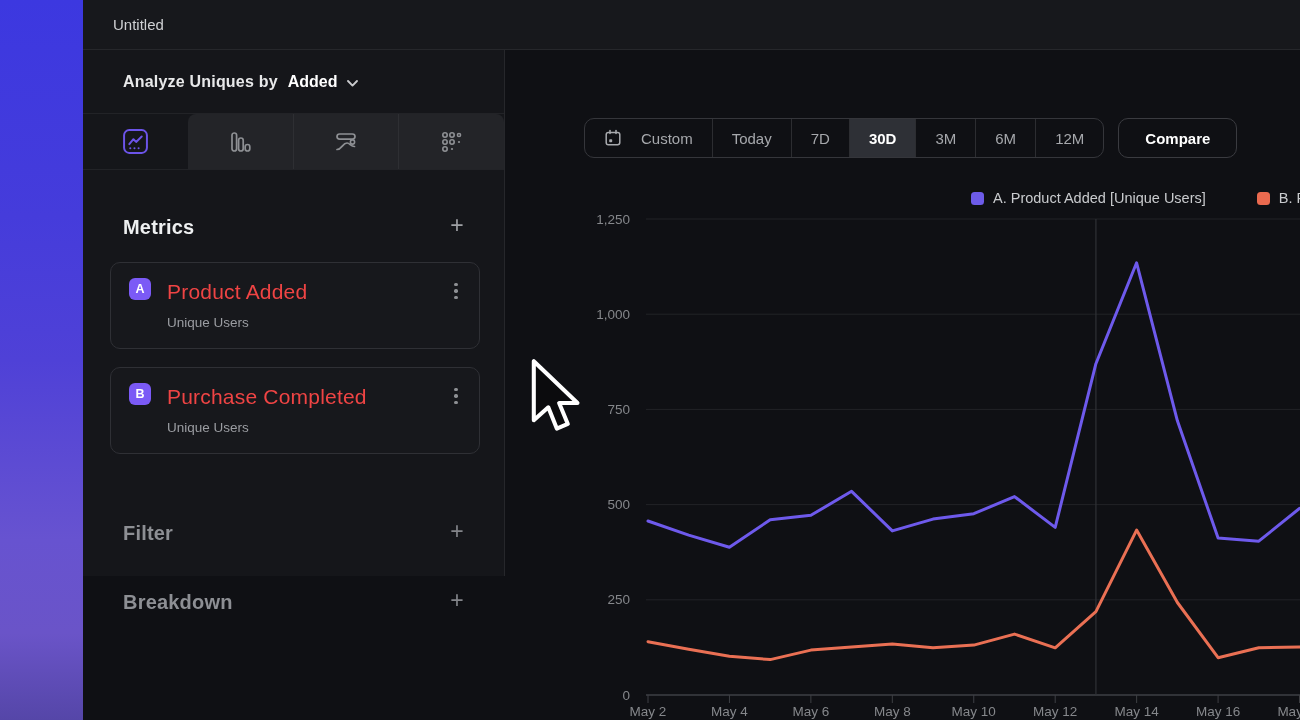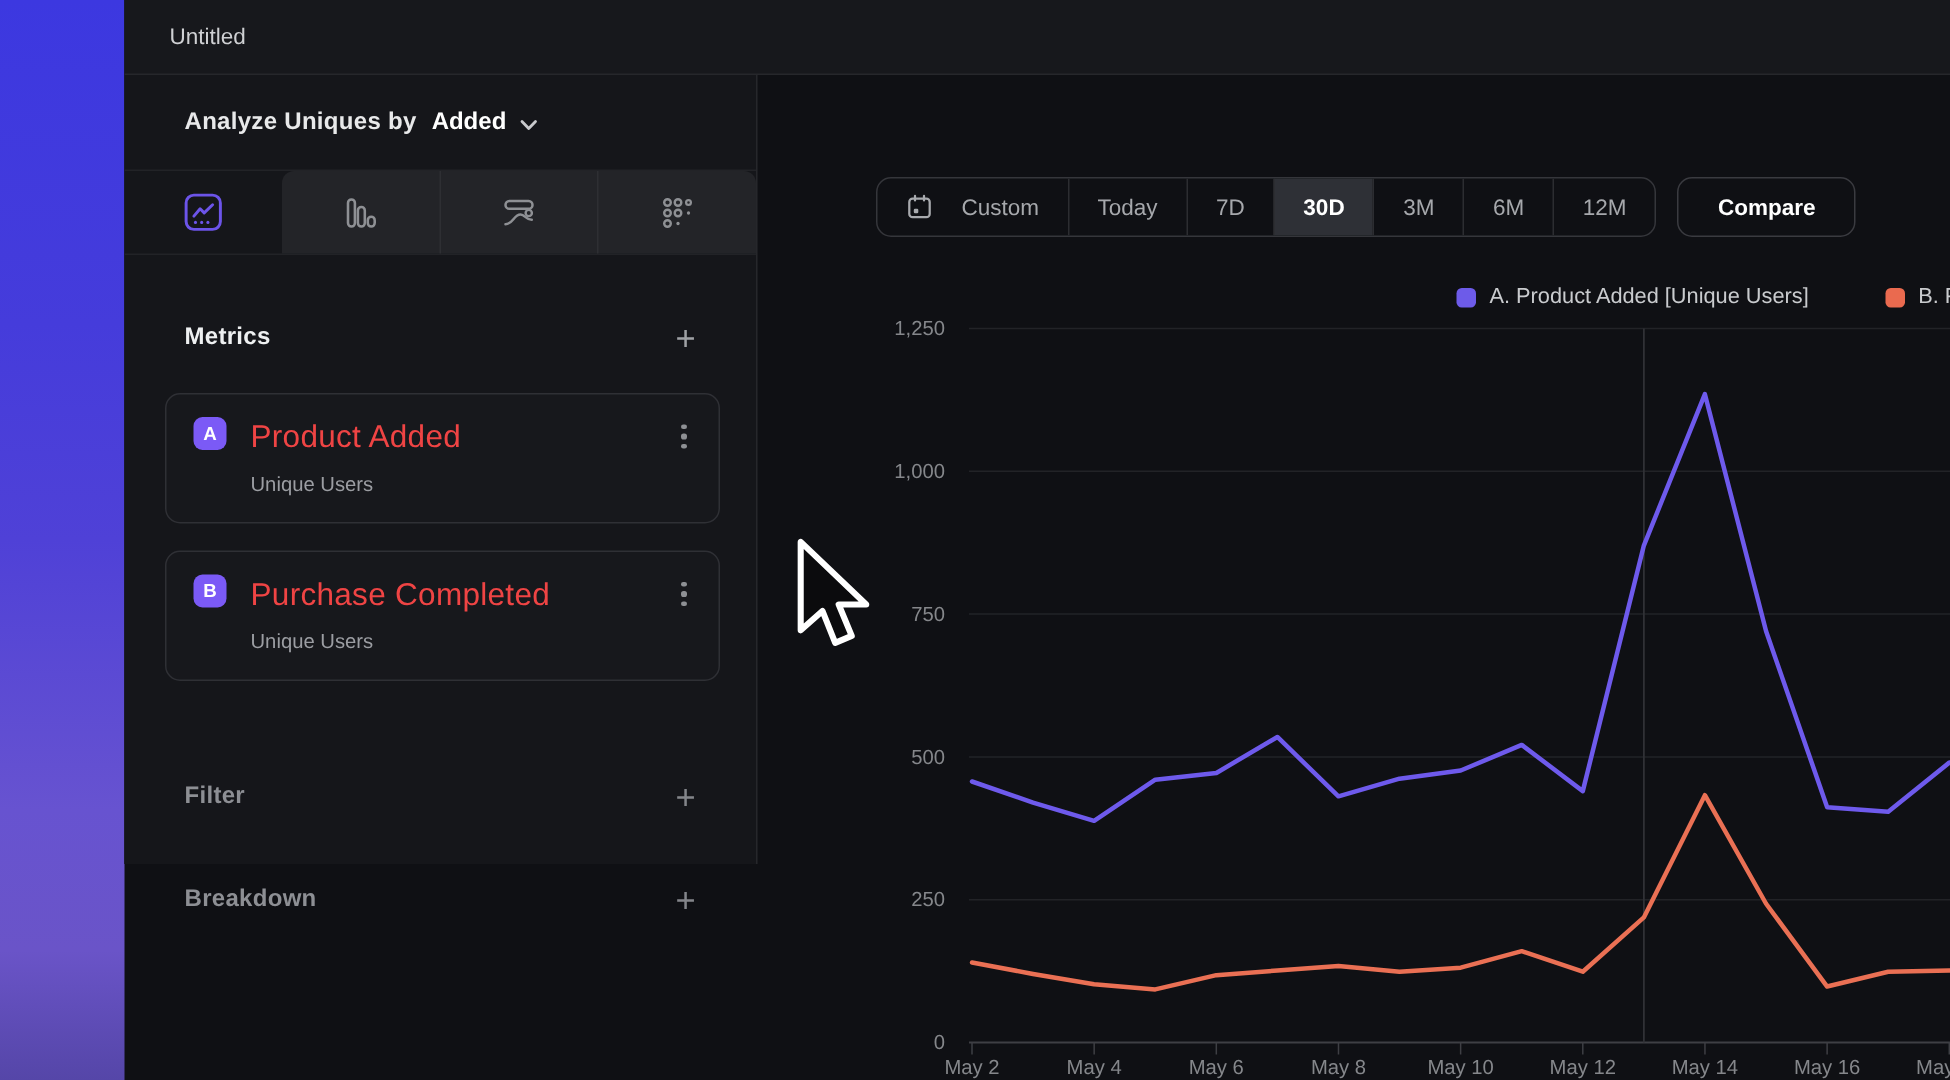--- a/index.html
+++ b/index.html
@@ -46,21 +46,21 @@
     display:flex; align-items:center; justify-content:center; cursor:pointer;
   }
   .tab-panel {
     position:absolute; left:105px; right:0; top:0; height:55px;
     background:#232428; border-radius:8px 8px 0 0; display:flex;
   }
   .tab-item { flex:1; display:flex; align-items:center; justify-content:center; cursor:pointer; }
   .tab-item + .tab-item { border-left:1px solid #2e2f33; }
 
   .section-row { position:absolute; left:0; right:0; height:30px; }
-  .section-label { position:absolute; left:40px; top:2px; font-size:16px; font-weight:600; color:#eef0f1; letter-spacing:.2px; }
+  .section-label { position:absolute; left:40px; top:2px; font-size:20px; font-weight:600; color:#eef0f1; letter-spacing:.2px; }
   .section-label.muted { color:#8d8f94; }
   .section-plus {
     position:absolute; right:32px; top:-4px; width:30px; height:30px;
     display:flex; align-items:center; justify-content:center;
     font-size:23px; font-weight:300; color:#9fa1a5; cursor:pointer;
   }
   .section-plus.dim { color:#83858a; }
 
   .metric-card {
     position:absolute; left:27px; width:370px; height:87px;

